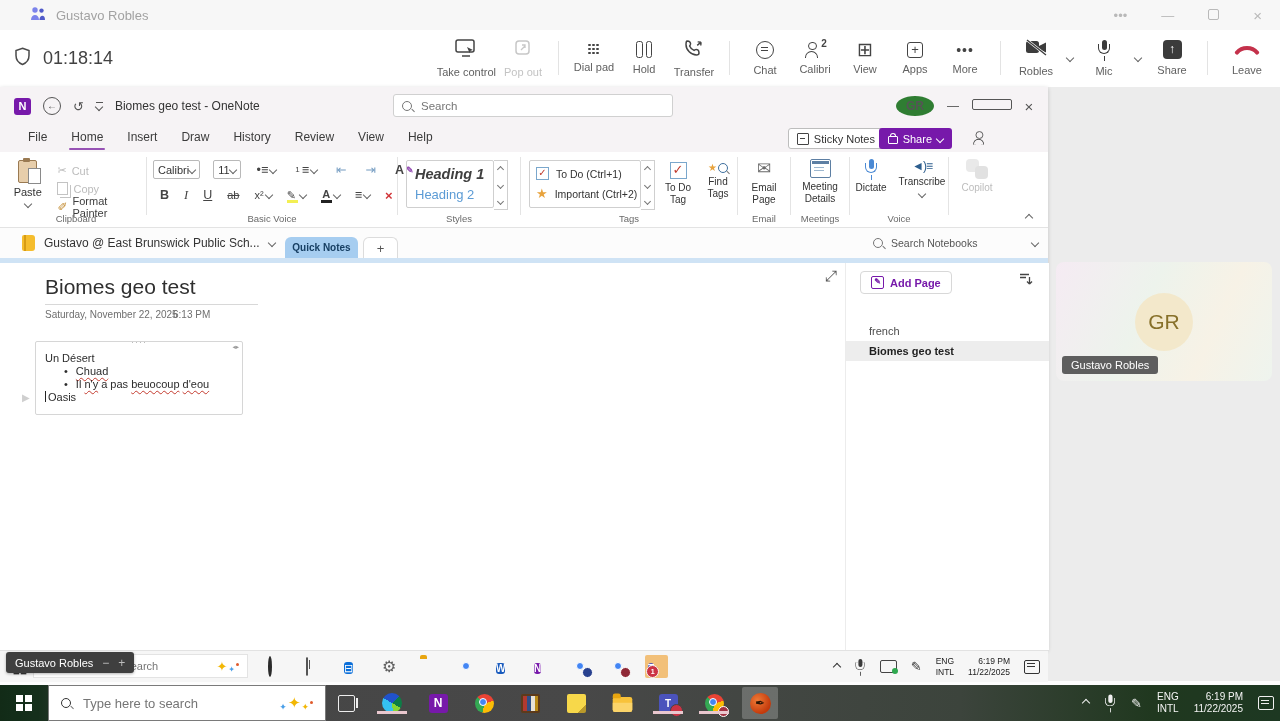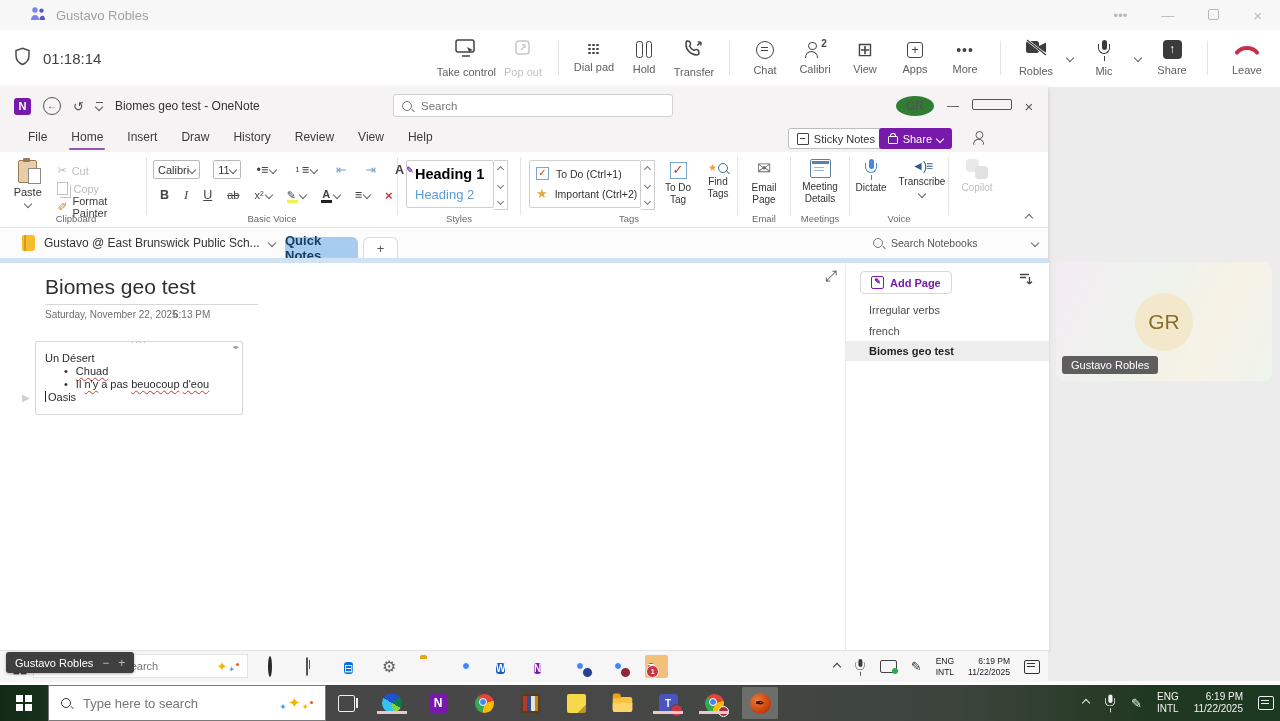--- a/index.html
+++ b/index.html
@@ -6,21 +6,21 @@
   #root{position:relative;width:1280px;height:721px;overflow:hidden;background:#fdfdfd;}
   .abs{position:absolute;}
   .flex{display:flex;align-items:center;}
   .col{display:flex;flex-direction:column;align-items:center;}
   
   .tt{left:0;top:0;width:1280px;height:30px;background:#f7f7f7;}
   .tt-title{font-size:13px;color:#a2a2a2;margin-left:10px;}
   .tt-ctrls{position:absolute;right:18px;top:0;height:30px;display:flex;gap:34px;align-items:center;color:#b9b9b9;font-size:13px;}
   
   .mb{left:0;top:30px;width:1280px;height:57px;background:#fff;border-bottom:1px solid #ececec;}
-  .timer{font-size:15px;color:#424242;}
+  .timer{font-size:18px;color:#424242;}
   .mbtns{position:absolute;right:6px;top:0;height:56px;display:flex;align-items:center;gap:4px;}
   .mbtn{display:flex;flex-direction:column;align-items:center;justify-content:center;min-width:46px;height:52px;gap:5px;cursor:pointer;}
   .mbtn .lbl{font-size:11px;color:#616161;white-space:nowrap;}
   .mbtn.dis .lbl{color:#c3c3c3;}
   .mdiv{width:1px;height:34px;background:#e3e3e3;margin:0 8px;}
   .chev{display:inline-block;width:5px;height:5px;border-right:1.4px solid #666;border-bottom:1.4px solid #666;transform:rotate(45deg);}
   .chevup{display:inline-block;width:5px;height:5px;border-right:1.4px solid #666;border-bottom:1.4px solid #666;transform:rotate(-135deg);}
   .dots9{display:grid;grid-template-columns:repeat(3,4px);grid-auto-rows:4px;}
   .dots9 i{width:2.5px;height:2.5px;background:#444;border-radius:50%;}
   .pausebars{display:flex;gap:3px;}
@@ -71,21 +71,21 @@
   .rlabel{position:absolute;bottom:3px;left:0;right:0;text-align:center;font-size:9.5px;color:#696969;}
   .rdiv{width:1px;height:58px;background:#e4e4e4;margin:5px 2px 0;flex:none;}
   .clipic{width:17px;height:21px;border:1.5px solid #9a7a52;border-radius:2px;position:relative;background:#e7ceab;}
   .clipic::before{content:"";position:absolute;top:-3px;left:3.5px;width:7px;height:3.5px;background:#9a7a52;border-radius:1px;}
   .clipic::after{content:"";position:absolute;right:-5px;bottom:-2px;width:11px;height:14px;background:#fff;border:1.2px solid #8a8a8a;}
   .smallbtn{display:flex;align-items:center;gap:5px;font-size:11px;height:15px;margin:3px 0;}
   .grey{color:#bcbcbc;}
   .fontbox{height:19px;border:1px solid #b9b9b9;border-radius:2px;display:flex;align-items:center;justify-content:space-between;padding:0 4px;font-size:11px;color:#333;background:#fff;box-sizing:border-box;}
   .ric{font-size:12.5px;color:#444;padding:0 3px;display:flex;align-items:center;gap:2px;}
   .stylesbox{width:88px;height:48px;border:1px solid #cfcfcf;border-radius:2px;padding:2px 8px;box-sizing:border-box;display:flex;flex-direction:column;justify-content:space-around;}
-  .h1t{color:#000000;font-size:14.5px;font-weight:bold;}
+  .h1t{color:#404040;font-size:14.5px;font-weight:bold;font-style:italic;}
   .h2t{color:#5b9bd5;font-size:13px;}
   .spincol{width:13px;height:48px;border:1px solid #cfcfcf;border-left:none;display:flex;flex-direction:column;align-items:center;justify-content:space-around;}
   .spincol .chev,.spincol .chevup{border-color:#777;width:4px;height:4px;}
   .tagbox{width:112px;height:48px;border:1px solid #cfcfcf;border-radius:2px;padding:3px 6px;box-sizing:border-box;display:flex;flex-direction:column;justify-content:space-around;font-size:10.5px;color:#333;}
   .tagrow{display:flex;align-items:center;gap:7px;white-space:nowrap;}
   .todock{width:11px;height:11px;border:1.3px solid #7aa7cc;background:#fff;color:#c0392b;font-size:10px;line-height:10px;text-align:center;flex:none;}
   .star{color:#e8a33d;font-size:13px;}
   .stackbtn{width:36px;display:flex;flex-direction:column;align-items:center;gap:3px;margin-top:8px;}
   .stackbtn .l2{font-size:10px;color:#333;text-align:center;line-height:1.15;}
   .calic{width:19px;height:17px;border:1.4px solid #5d7fa3;border-radius:2px;position:relative;background:#fff;}
@@ -105,21 +105,21 @@
   .copilotic{position:relative;width:22px;height:20px;opacity:.45;}
   .copilotic i{position:absolute;width:13px;height:13px;background:#cfcfcf;border-radius:4px;}
   .copilotic i:first-child{left:0;top:0;}
   .copilotic i:last-child{right:0;bottom:0;background:#bdbdbd;}
   .collapse-rb{position:absolute;right:16px;bottom:6px;}
   
   .nbbar{position:absolute;left:0;top:141px;width:100%;height:30px;background:#fcfcfc;}
   .bookic{width:13px;height:16px;background:#f5bd2d;border-radius:2px 3px 3px 2px;position:relative;}
   .bookic::before{content:"";position:absolute;left:2px;top:0;bottom:0;width:1.5px;background:#d79c14;}
   .nbname{font-size:12px;color:#333;}
-  .sectab{position:absolute;left:285px;top:9px;width:73px;height:21px;background:#a6cdf0;border-radius:6px 6px 0 0;color:#173f63;font-size:13px;font-weight:bold;display:flex;align-items:center;justify-content:center;}
+  .sectab{position:absolute;left:285px;top:9px;width:73px;height:21px;background:#a6cdf0;border-radius:6px 6px 0 0;color:#173f63;font-size:10px;font-weight:bold;display:flex;align-items:center;justify-content:center;}
   .plustab{position:absolute;left:363px;top:9px;width:35px;height:21px;background:#fff;border:1px solid #dcdcdc;border-bottom:none;border-radius:6px 6px 0 0;color:#555;font-size:13px;display:flex;align-items:center;justify-content:center;box-sizing:border-box;}
   .nbsearch{position:absolute;right:10px;top:5px;width:165px;height:20px;display:flex;align-items:center;gap:8px;font-size:10.5px;color:#555;}
   .strip{position:absolute;left:0;top:171px;width:100%;height:5px;background:#cfe3f5;}
   
   .content{position:absolute;left:0;top:176px;width:845px;height:387px;background:#fff;}
   .ptitle{position:absolute;left:45px;top:12px;font-size:21px;color:#2f2f2f;}
   .prule{position:absolute;left:45px;top:41px;width:213px;border-bottom:1px solid #d8d8d8;}
   .pdate{position:absolute;left:45px;top:46px;font-size:10px;color:#6f6f6f;}
   .ptime{position:absolute;left:128px;top:46px;font-size:10px;color:#6f6f6f;}
   .expand{position:absolute;right:8px;top:4px;font-size:15px;color:#555;}
@@ -595,21 +595,20 @@
         <div class="addpage">
           <span class="addic">✎</span>
           <span>Add Page</span>
         </div>
         <span class="sortic">
           <svg width="15" height="14" viewBox="0 0 15 14">
               <path d="M2 2.5h9M2 5.5h6" stroke="#444" stroke-width="1.3"></path>
               <path d="M11.5 5v7M11.5 12 9 9.5M11.5 12 14 9.5" stroke="#444" stroke-width="1.3" fill="none"></path>
             </svg>
         </span>
-        <div class="pitem" style="top:37px">Irregular verbs</div>
         <div class="pitem" style="top:58px">french</div>
         <div class="pitem sel" style="top:78px">Biomes geo test</div>
       </div>
     </div>
 
     <div class="itb">
       <span class="abs" style="left:12px;top:9px">
           <span class="winlogo sm dark">
             <i></i>
             <i></i>

